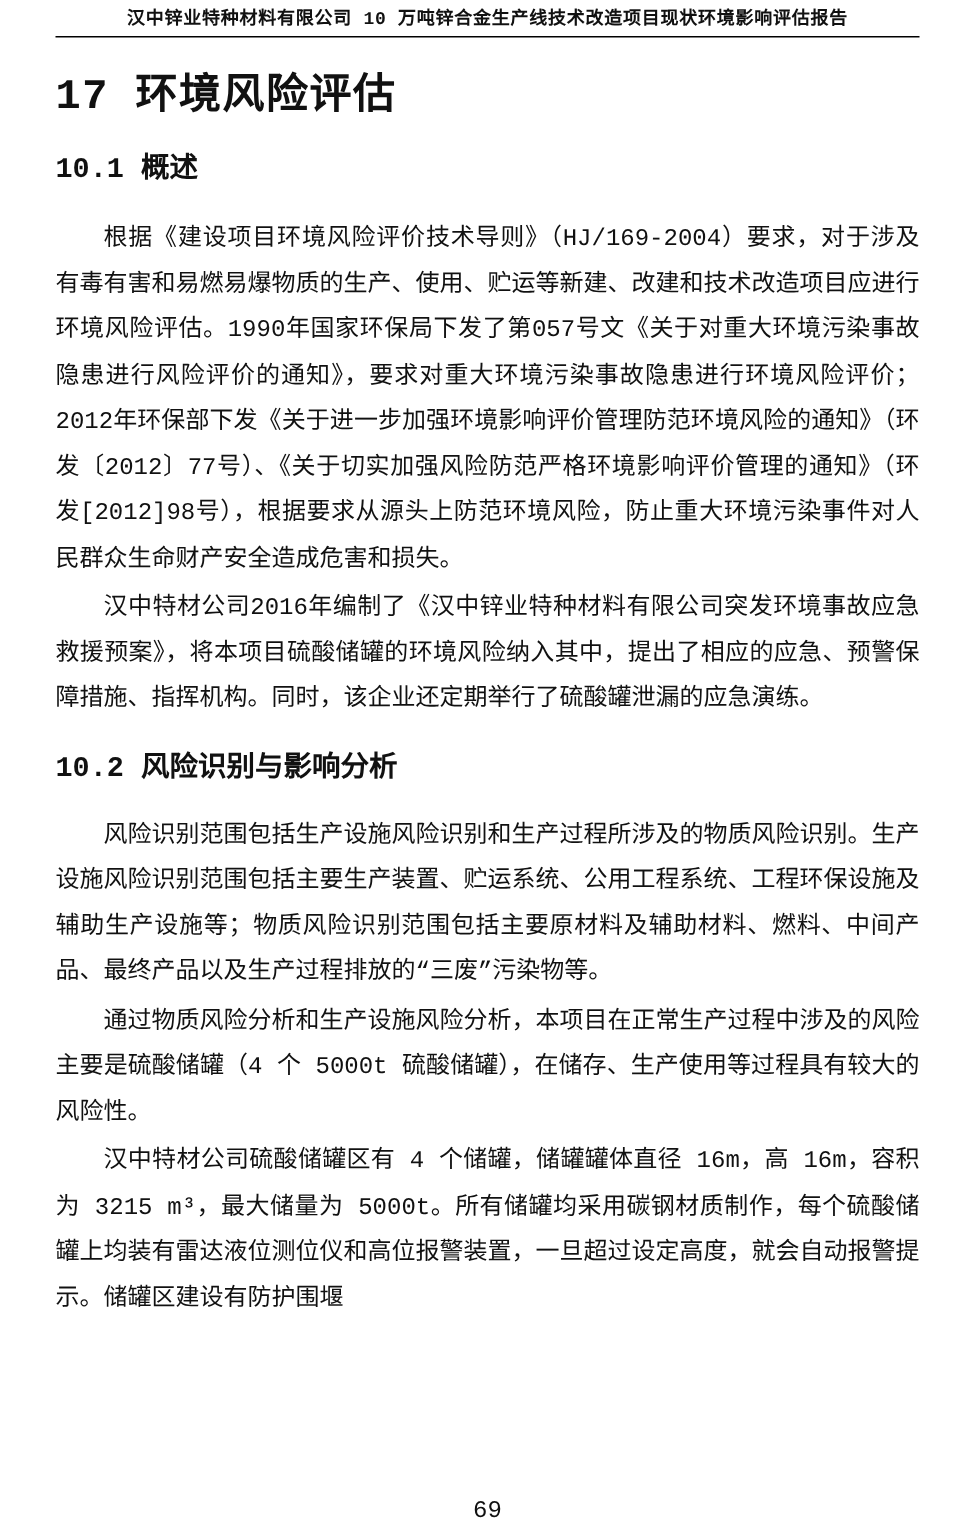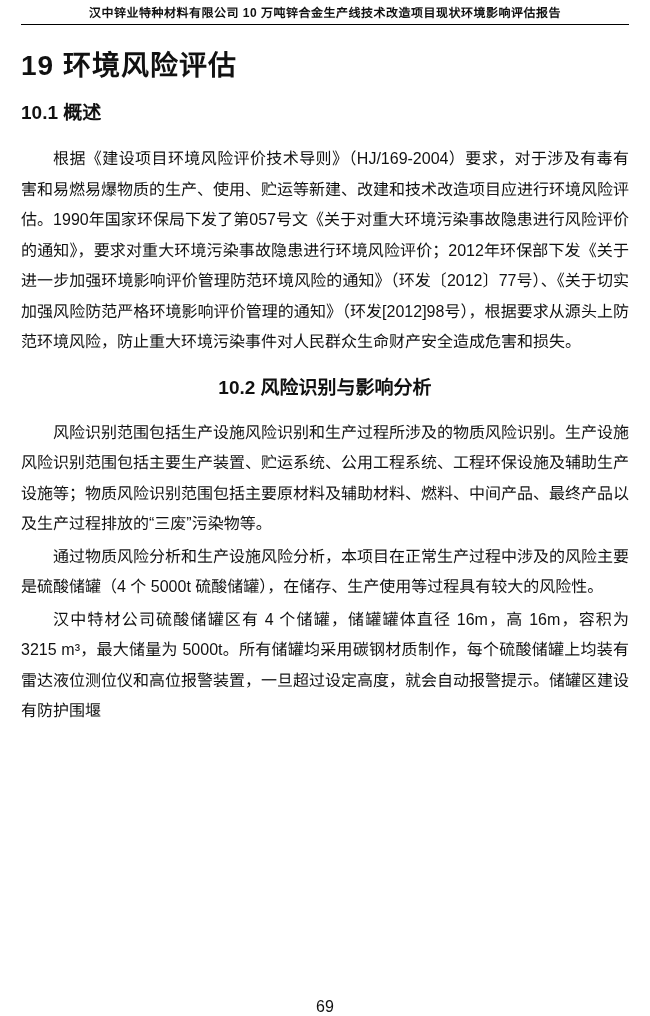--- a/index.html
+++ b/index.html
@@ -7,23 +7,23 @@
     padding: 0;
     background: #ffffff;
   }
   .page {
     position: relative;
     width: 650px;
     height: 1016px;
     margin: 0 auto;
     background: #ffffff;
     box-sizing: border-box;
-    padding: 0 21px;
+    padding: 0 37px;
     overflow: hidden;
-    font-family: Liberation Sans, sans-serif;
+    font-family: Liberation Mono, monospace;
     color: #111111;
   }
   .running-head {
     padding-top: 5px;
     text-align: center;
     font-size: 12px;
     font-weight: bold;
     letter-spacing: 0.5px;
     line-height: 16px;
     white-space: nowrap;
@@ -41,21 +41,20 @@
     letter-spacing: 1px;
   }
   h2.section {
     margin: 18px 0 19px 0;
     font-size: 19px;
     font-weight: bold;
     line-height: 24px;
   }
   h2.section.second {
     margin-bottom: 18px;
-    text-align: center;
   }
   p.para {
     margin: 0 0 2px 0;
     font-size: 16px;
     line-height: 30.5px;
     text-indent: 2em;
     text-align: justify;
   }
   .page-number {
     position: absolute;
@@ -72,26 +71,27 @@
 
 <div class="page">
 
   <header>
     <div class="running-head">汉中锌业特种材料有限公司 10 万吨锌合金生产线技术改造项目现状环境影响评估报告</div>
     <div class="head-rule"></div>
   </header>
 
   <main>
 
-    <h1 class="chapter">19 环境风险评估</h1>
+    <h1 class="chapter">17 环境风险评估</h1>
 
     <h2 class="section">10.1 概述</h2>
 
     <p class="para">根据《建设项目环境风险评价技术导则》（HJ/169-2004）要求，对于涉及有毒有害和易燃易爆物质的生产、使用、贮运等新建、改建和技术改造项目应进行环境风险评估。1990年国家环保局下发了第057号文《关于对重大环境污染事故隐患进行风险评价的通知》，要求对重大环境污染事故隐患进行环境风险评价；2012年环保部下发《关于进一步加强环境影响评价管理防范环境风险的通知》（环发〔2012〕77号）、《关于切实加强风险防范严格环境影响评价管理的通知》（环发[2012]98号），根据要求从源头上防范环境风险，防止重大环境污染事件对人民群众生命财产安全造成危害和损失。</p>
 
+    <p class="para">汉中特材公司2016年编制了《汉中锌业特种材料有限公司突发环境事故应急救援预案》，将本项目硫酸储罐的环境风险纳入其中，提出了相应的应急、预警保障措施、指挥机构。同时，该企业还定期举行了硫酸罐泄漏的应急演练。</p>
 
 
     <h2 class="section second">10.2 风险识别与影响分析</h2>
 
     <p class="para">风险识别范围包括生产设施风险识别和生产过程所涉及的物质风险识别。生产设施风险识别范围包括主要生产装置、贮运系统、公用工程系统、工程环保设施及辅助生产设施等；物质风险识别范围包括主要原材料及辅助材料、燃料、中间产品、最终产品以及生产过程排放的“三废”污染物等。</p>
 
     <p class="para">通过物质风险分析和生产设施风险分析，本项目在正常生产过程中涉及的风险主要是硫酸储罐（4 个 5000t 硫酸储罐），在储存、生产使用等过程具有较大的风险性。</p>
 
 
     <p class="para">汉中特材公司硫酸储罐区有 4 个储罐，储罐罐体直径 16m，高 16m，容积为 3215 m³，最大储量为 5000t。所有储罐均采用碳钢材质制作，每个硫酸储罐上均装有雷达液位测位仪和高位报警装置，一旦超过设定高度，就会自动报警提示。储罐区建设有防护围堰</p>

